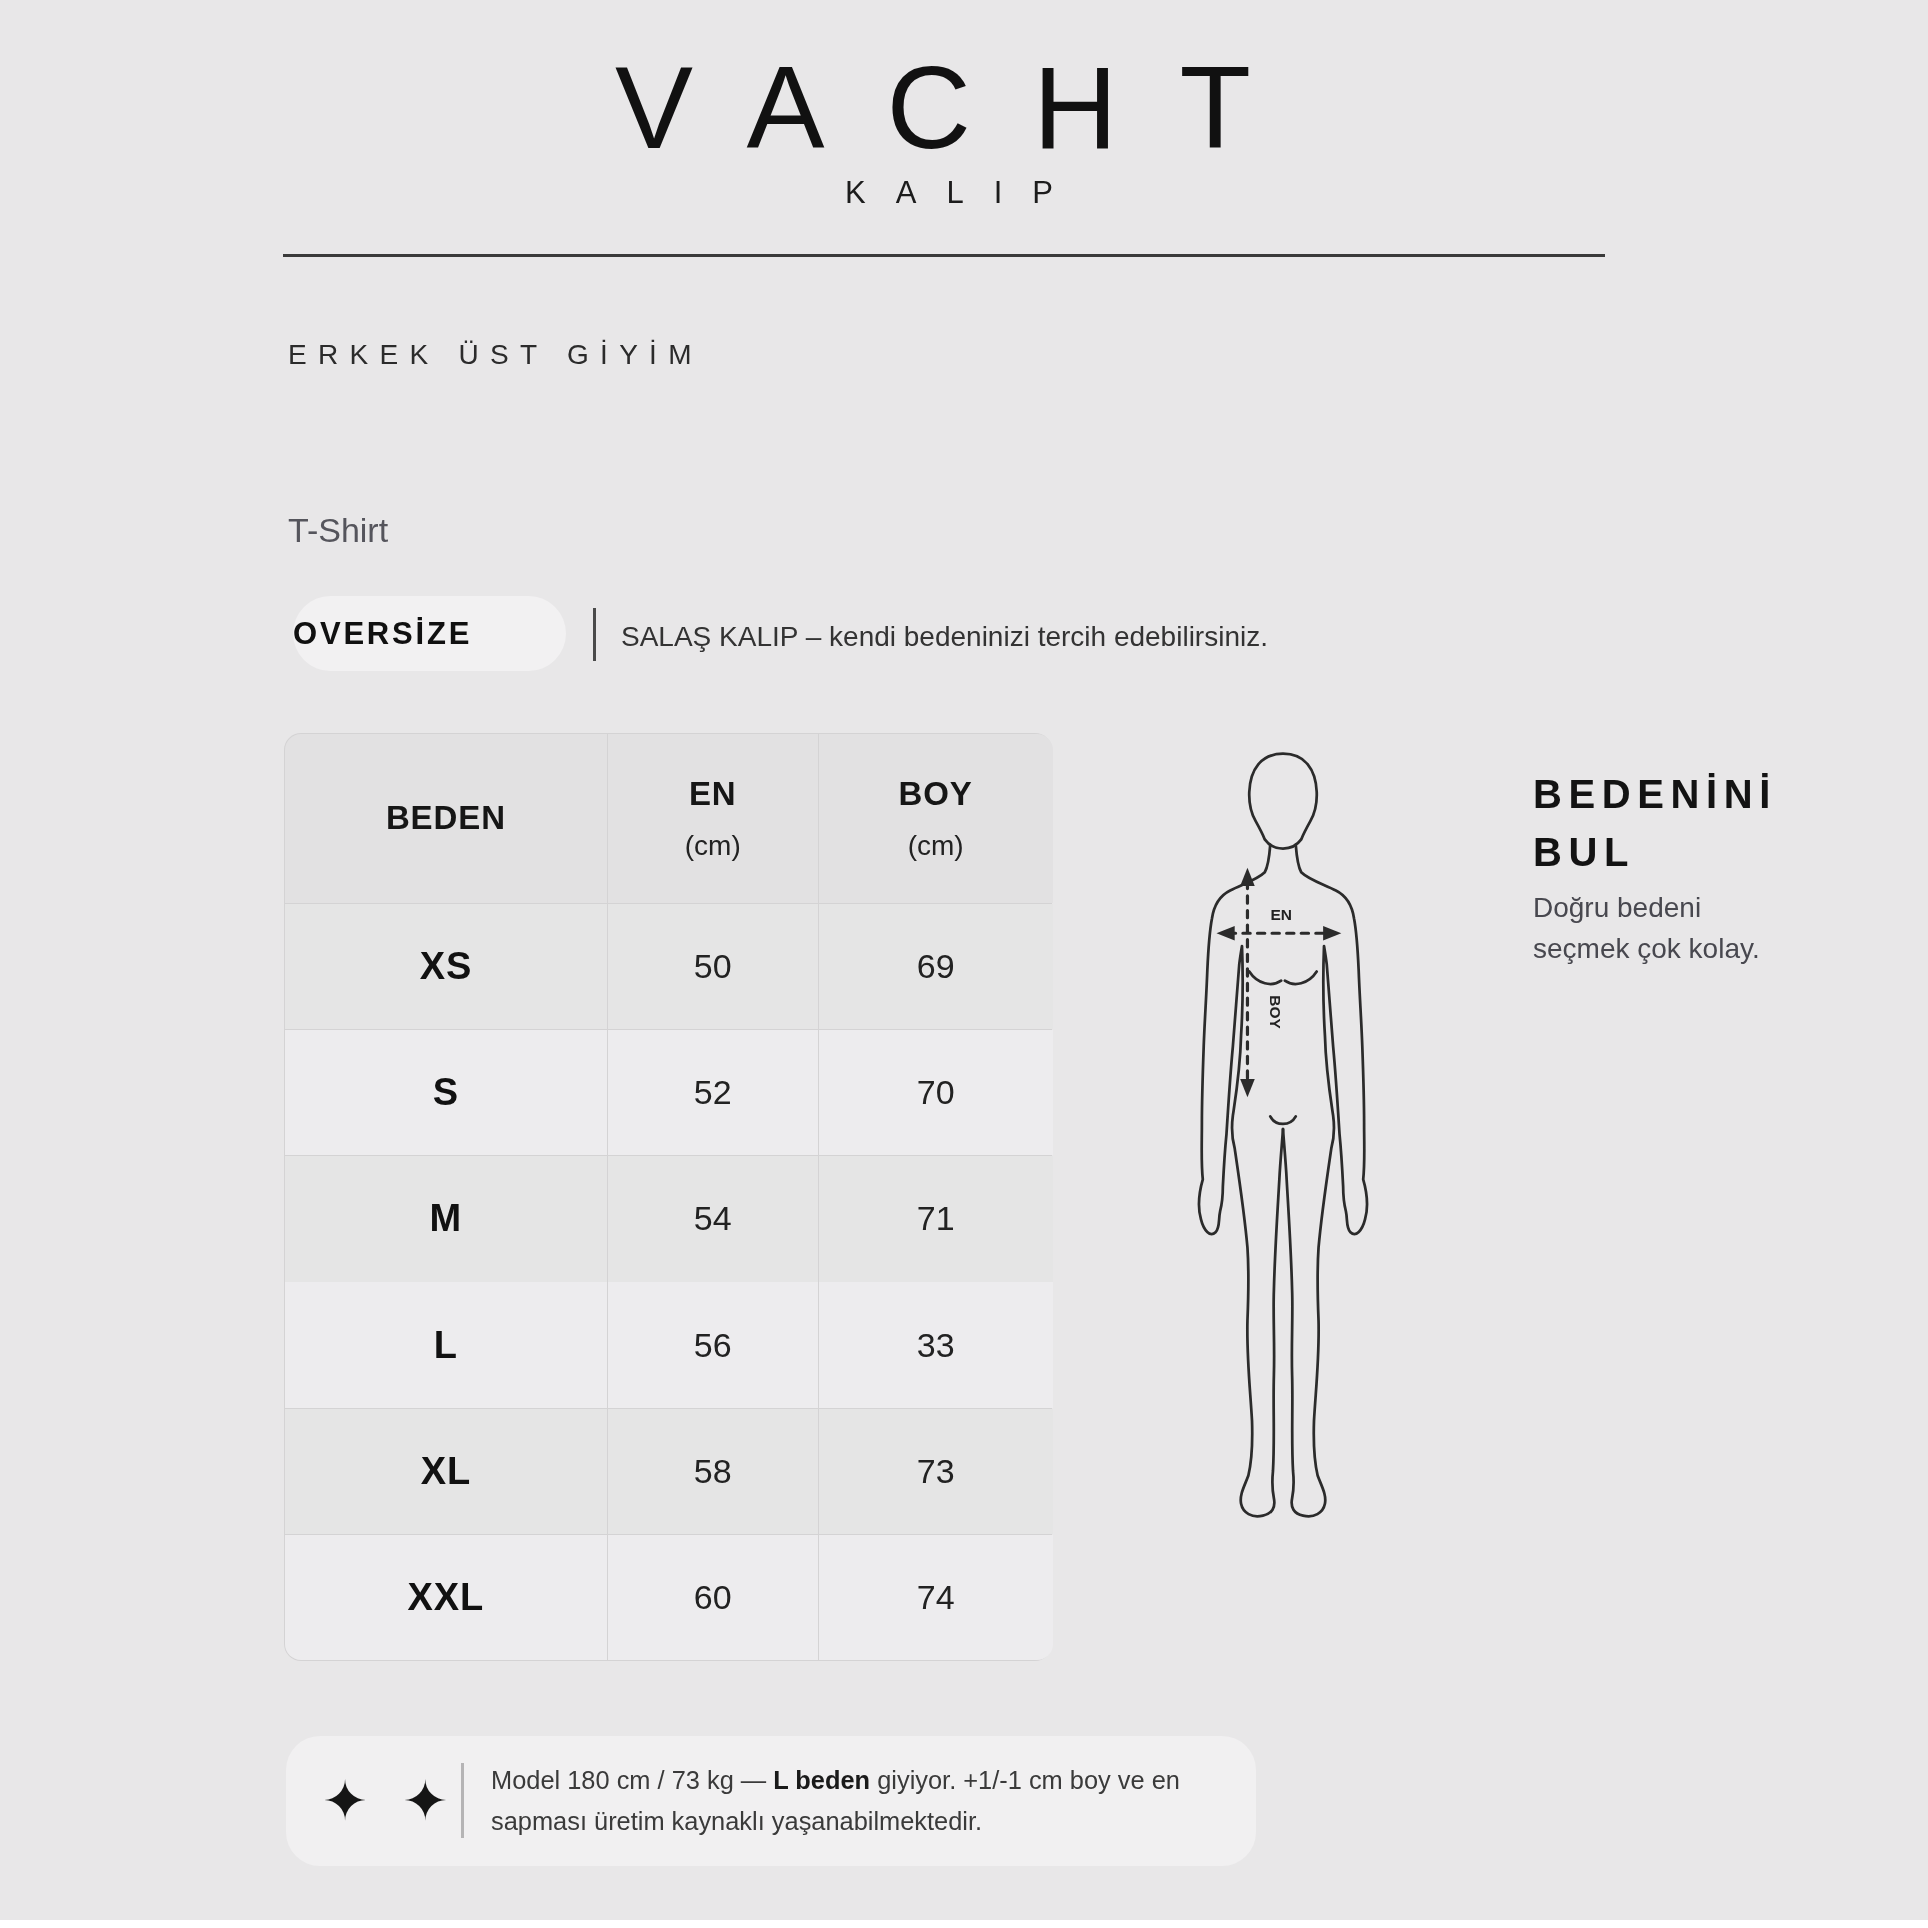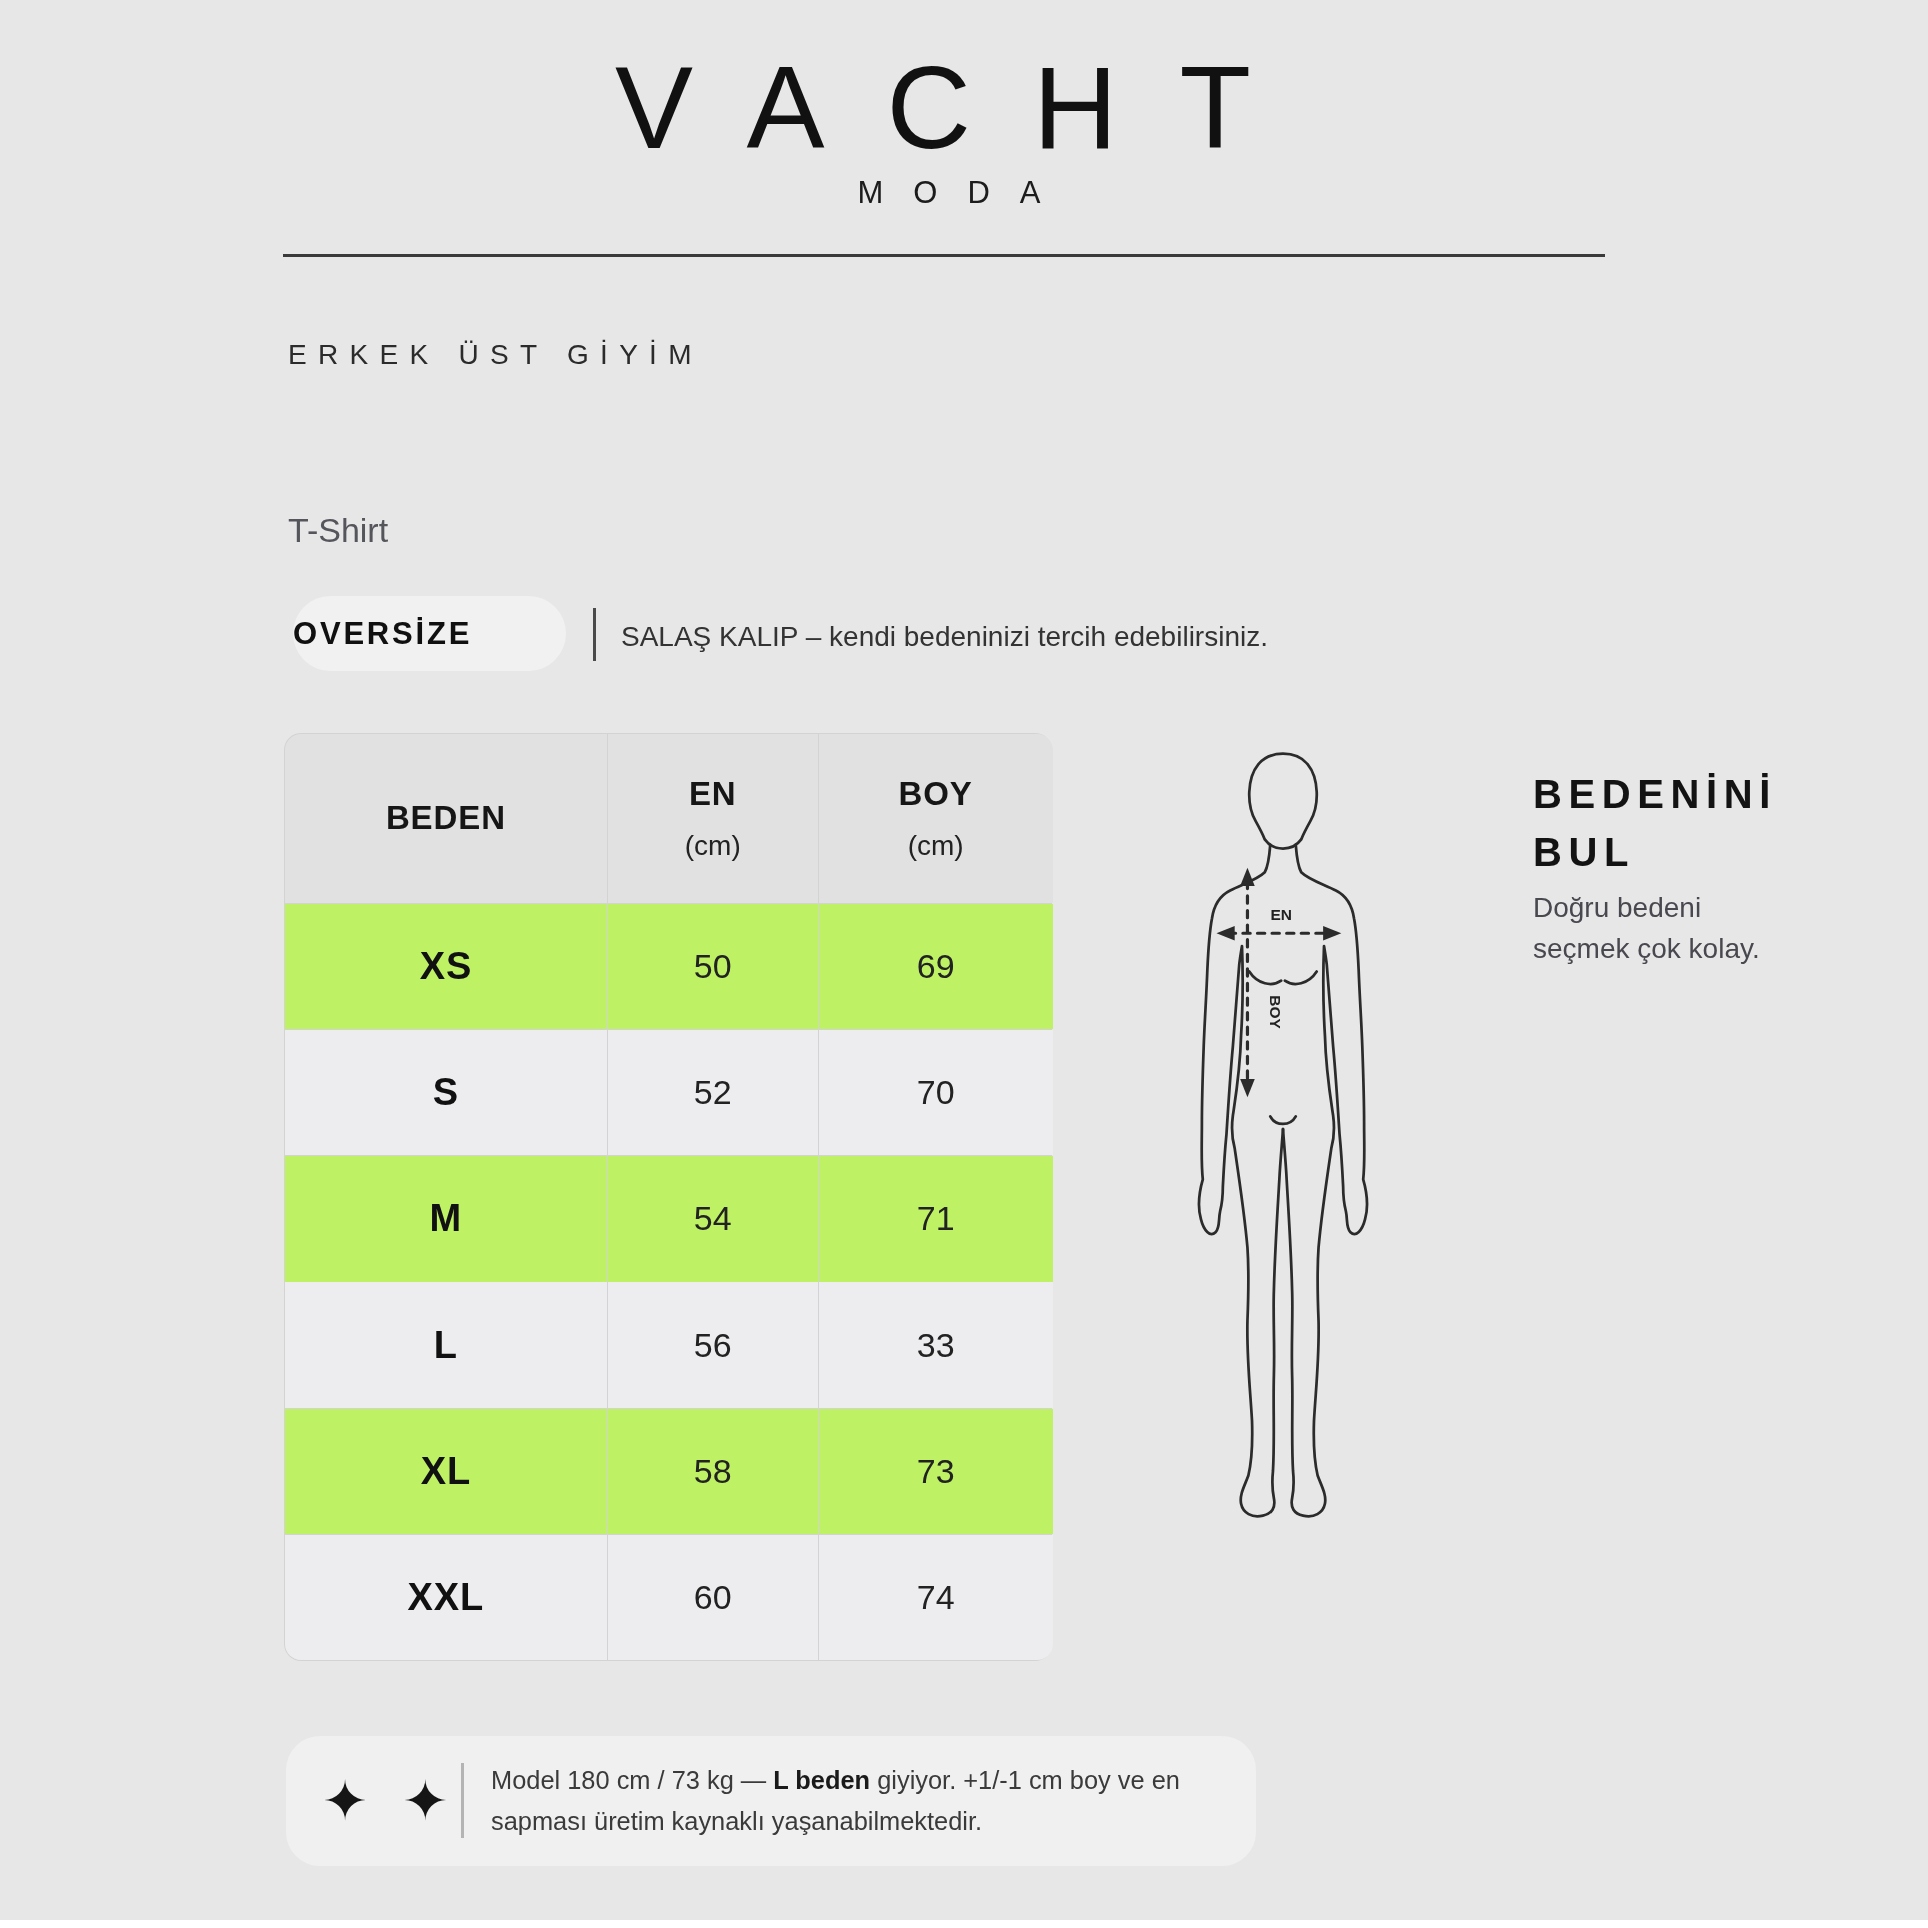--- a/index.html
+++ b/index.html
@@ -39,21 +39,21 @@
   }
   .size-table > div{display:flex; flex-direction:column; align-items:center; justify-content:center;}
   .th{background:#e2e1e2;}
   .th .col-label{font-size:33px; font-weight:700; color:#161616; letter-spacing:0.9px;}
   .th .col-unit{font-size:28px; font-weight:400; color:#222; margin-top:17px;}
   .th .col-unit:empty{display:none;}
   .size-table > :nth-child(1){border-top-left-radius:16px;}
   .size-table > :nth-child(3){border-top-right-radius:16px;}
   .size-table > .cell:nth-last-child(3){border-bottom-left-radius:16px;}
   .size-table > .cell:nth-last-child(1){border-bottom-right-radius:16px;}
-  .cell.rowa{background:#bef264;}
+  .cell.rowa{background:#e5e5e5;}
   .cell.rowb{background:#edecee;}
   .cell-size{font-size:38px; font-weight:700; color:#111; letter-spacing:0.9px;}
   .cell-num{font-size:34px; font-weight:400; color:#222;}
 
   
   .figure{left:1190px; top:751px; width:186px; height:802px;}
   .find-title{left:1533px; top:765px; font-size:40px; font-weight:700; letter-spacing:6.6px;
         line-height:58px; color:#131313; white-space:nowrap;}
   .find-body{left:1533px; top:887px; width:245px; font-size:28px; line-height:41px; color:#48484f;}
 
@@ -65,21 +65,21 @@
   .note-text{position:absolute; left:205px; top:50%; transform:translateY(-50%);
         width:753px; font-size:25.4px; line-height:41px; color:#3a3a3a;}
   .note-text b{color:#1a1a1a;}
 </style>
 </head>
 <body>
 
 <div id="page">
 
   <div class="abs logo">VACHT</div>
-  <div class="abs logo-sub">MODA</div>
+  <div class="abs logo-sub">KALIP</div>
   <div class="abs logo-rule"></div>
 
   <div class="abs eyebrow">ERKEK ÜST GİYİM</div>
   <div class="abs subtitle">T-Shirt</div>
 
   <div class="abs fit-badge">
     <span>OVERSİZE</span>
   </div>
   <div class="abs fit-sep"></div>
   <div class="abs fit-note">SALAŞ KALIP – kendi bedeninizi tercih edebilirsiniz.</div>

